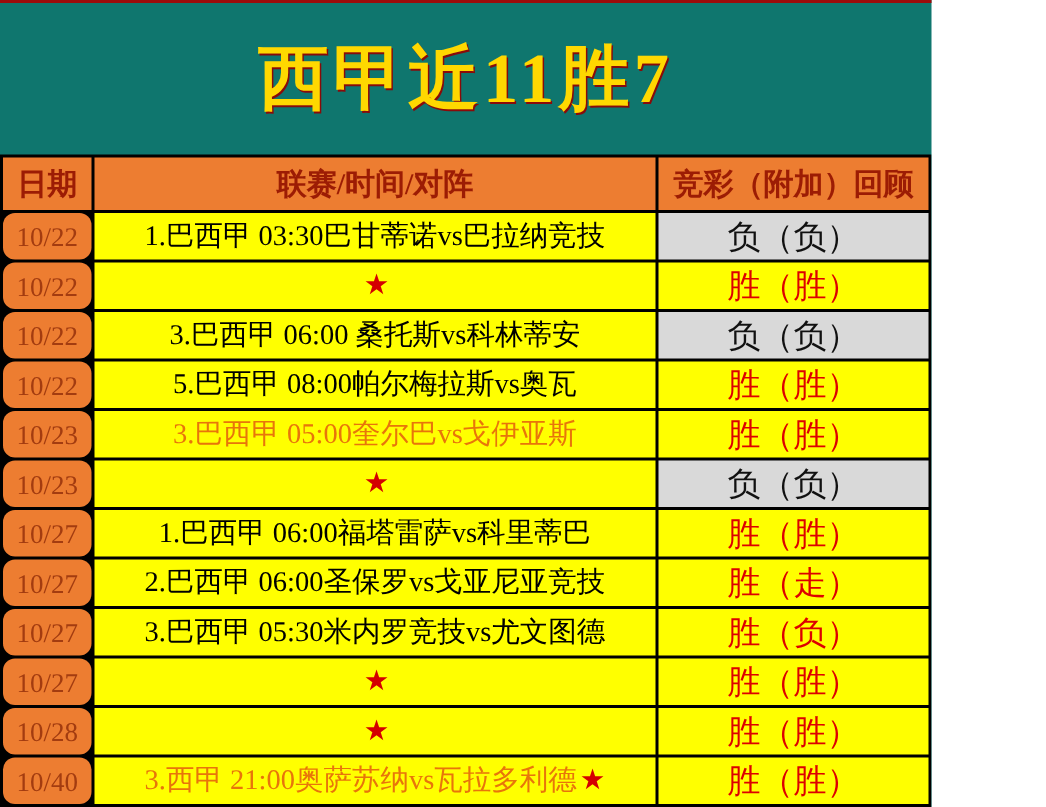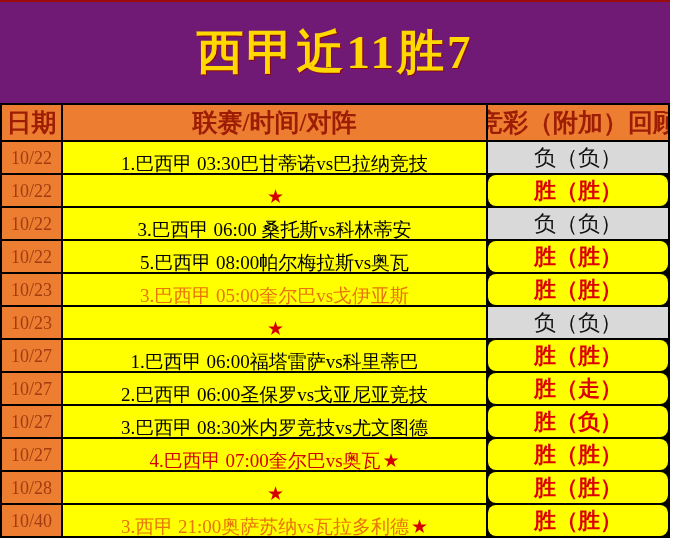--- a/index.html
+++ b/index.html
@@ -1,19 +1,19 @@
 <!DOCTYPE html>
 <html><head>
 <meta charset="utf-8">
 <style>
   * { margin:0; padding:0; box-sizing:border-box; }
   html,body { background:#ffffff; }
   .page {
-    width:670px; height:538px;
-    background:#701a75;
+    width:621px; height:538px;
+    background:#0f766e;
     border-top:2px solid #9B0B0B;
     font-family:"Liberation Serif","DejaVu Serif",serif;
     overflow:hidden;
   }
   .title-band {
     height:101px;
     display:flex; align-items:center; justify-content:center;
   }
   .title {
     color:#FFD800;
@@ -36,33 +36,34 @@
   .cell {
     display:flex; align-items:center; justify-content:center;
     font-size:19px;
     white-space:nowrap; overflow:hidden;
     line-height:1;
   }
   .hcell {
     background:#ED7D31;
     color:#9C1C04;
     font-weight:bold;
-    font-size:25px;
+    font-size:20px;
   }
   .date-cell {
     background:#ED7D31;
     color:#A33C10;
     font-size:18px;
+    border-radius:8px;
   }
-  .match-cell { background:#FFFF00;align-items:flex-end; }
+  .match-cell { background:#FFFF00; }
   .t-black  { color:#000000; }
   .t-red    { color:#D40000; }
   .t-orange { color:#E8750A; }
   .result-cell { font-size:22px; }
-  .res-win  { background:#FFFF00; color:#DD0000; font-weight:bold;border-radius:8px; }
+  .res-win  { background:#FFFF00; color:#DD0000; font-weight:normal; }
   .res-loss { background:#D9D9D9; color:#111111; }
   .star { color:#D40000; margin-left:2px; font-size:19px; }
 </style>
 </head>
 <body>
 
 <div class="page">
   <div class="title-band">
     <div class="title">西甲近11胜7</div>
   </div>
@@ -92,24 +93,23 @@
       <div class="trow"><div class="cell date-cell">10/23</div><div class="cell match-cell t-red">
           <span class="star">★</span>
         </div><div class="cell result-cell res-loss">负（负）</div></div>
       <div class="trow"><div class="cell date-cell">10/27</div><div class="cell match-cell t-black">
           <span>1.巴西甲 06:00福塔雷萨vs科里蒂巴</span>
         </div><div class="cell result-cell res-win">胜（胜）</div></div>
       <div class="trow"><div class="cell date-cell">10/27</div><div class="cell match-cell t-black">
           <span>2.巴西甲 06:00圣保罗vs戈亚尼亚竞技</span>
         </div><div class="cell result-cell res-win">胜（走）</div></div>
       <div class="trow"><div class="cell date-cell">10/27</div><div class="cell match-cell t-black">
-          <span>3.巴西甲 08:30米内罗竞技vs尤文图德</span>
+          <span>3.巴西甲 05:30米内罗竞技vs尤文图德</span>
         </div><div class="cell result-cell res-win">胜（负）</div></div>
       <div class="trow"><div class="cell date-cell">10/27</div><div class="cell match-cell t-red">
-          <span>4.巴西甲 07:00奎尔巴vs奥瓦</span>
           <span class="star">★</span>
         </div><div class="cell result-cell res-win">胜（胜）</div></div>
       <div class="trow"><div class="cell date-cell">10/28</div><div class="cell match-cell t-red">
           <span class="star">★</span>
         </div><div class="cell result-cell res-win">胜（胜）</div></div>
       <div class="trow"><div class="cell date-cell">10/40</div><div class="cell match-cell t-orange">
           <span>3.西甲 21:00奥萨苏纳vs瓦拉多利德</span>
           <span class="star">★</span>
         </div><div class="cell result-cell res-win">胜（胜）</div></div>
     </div>

